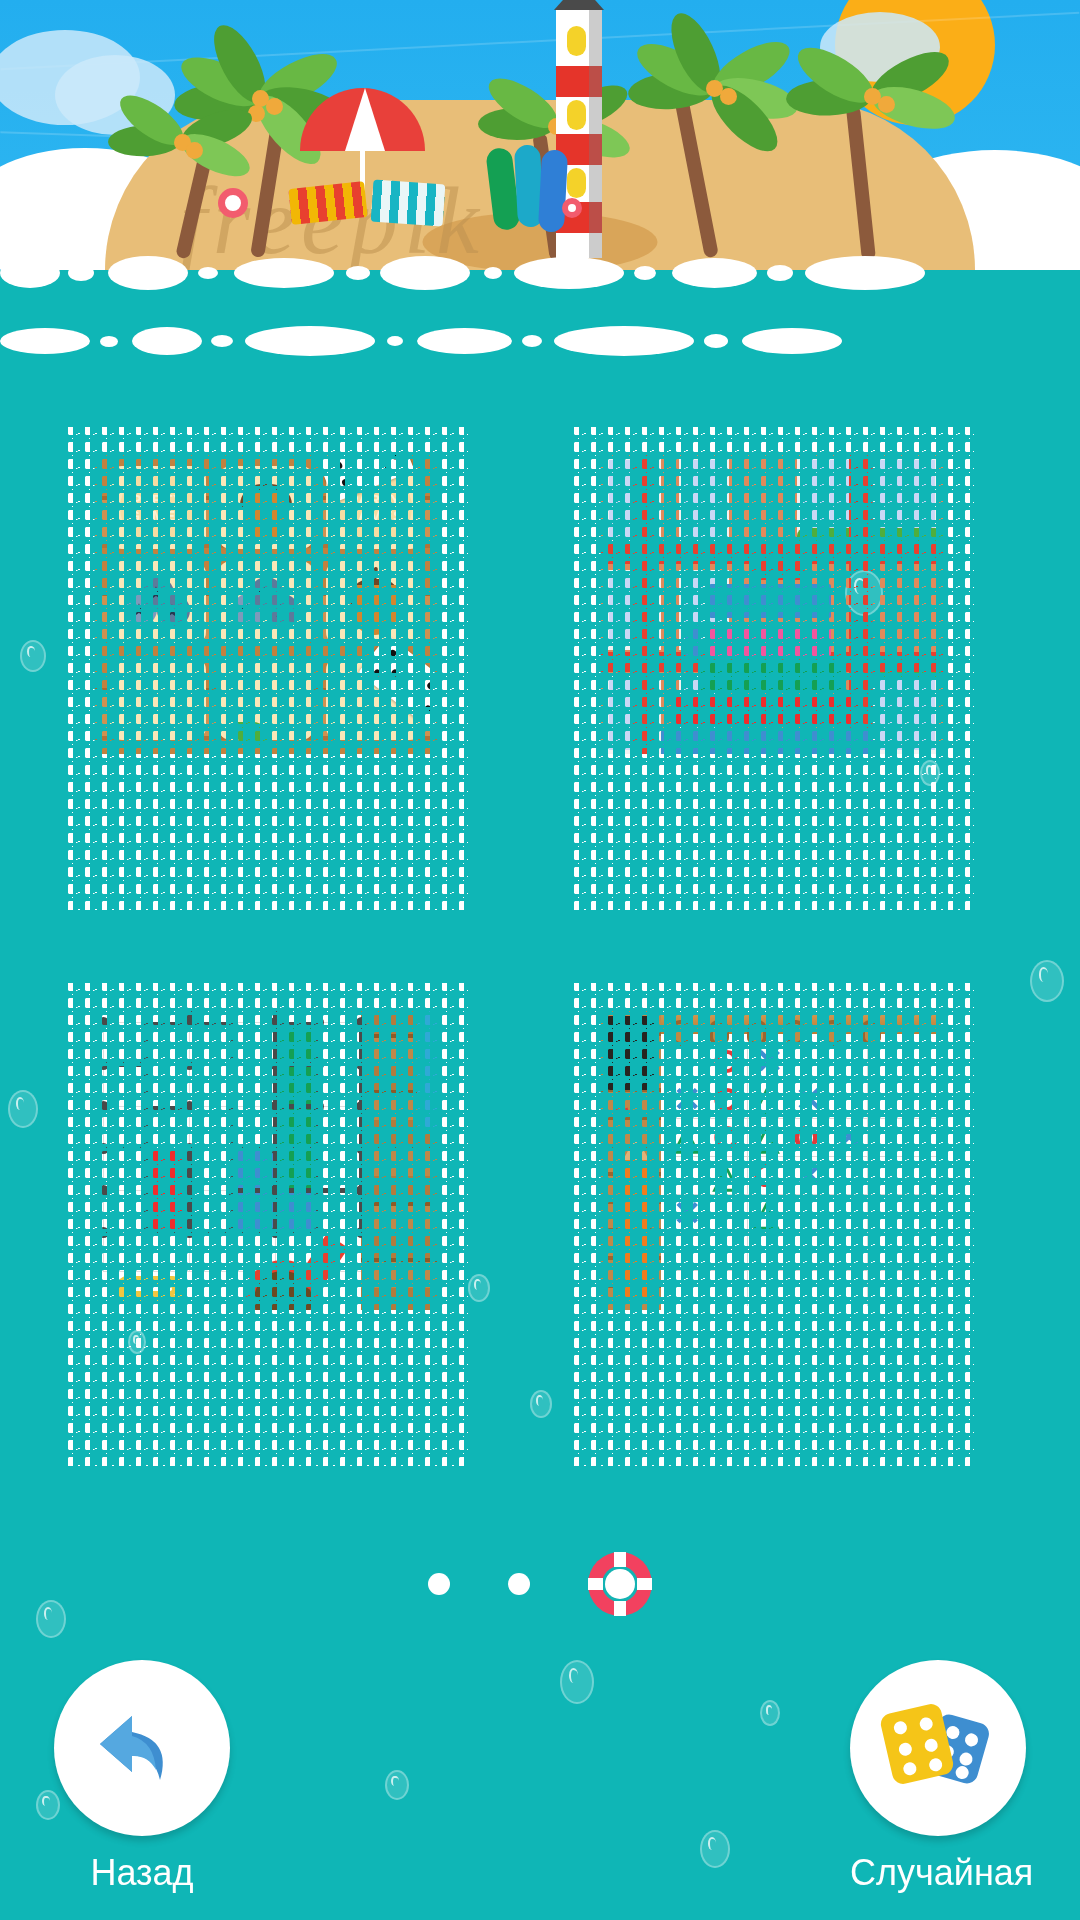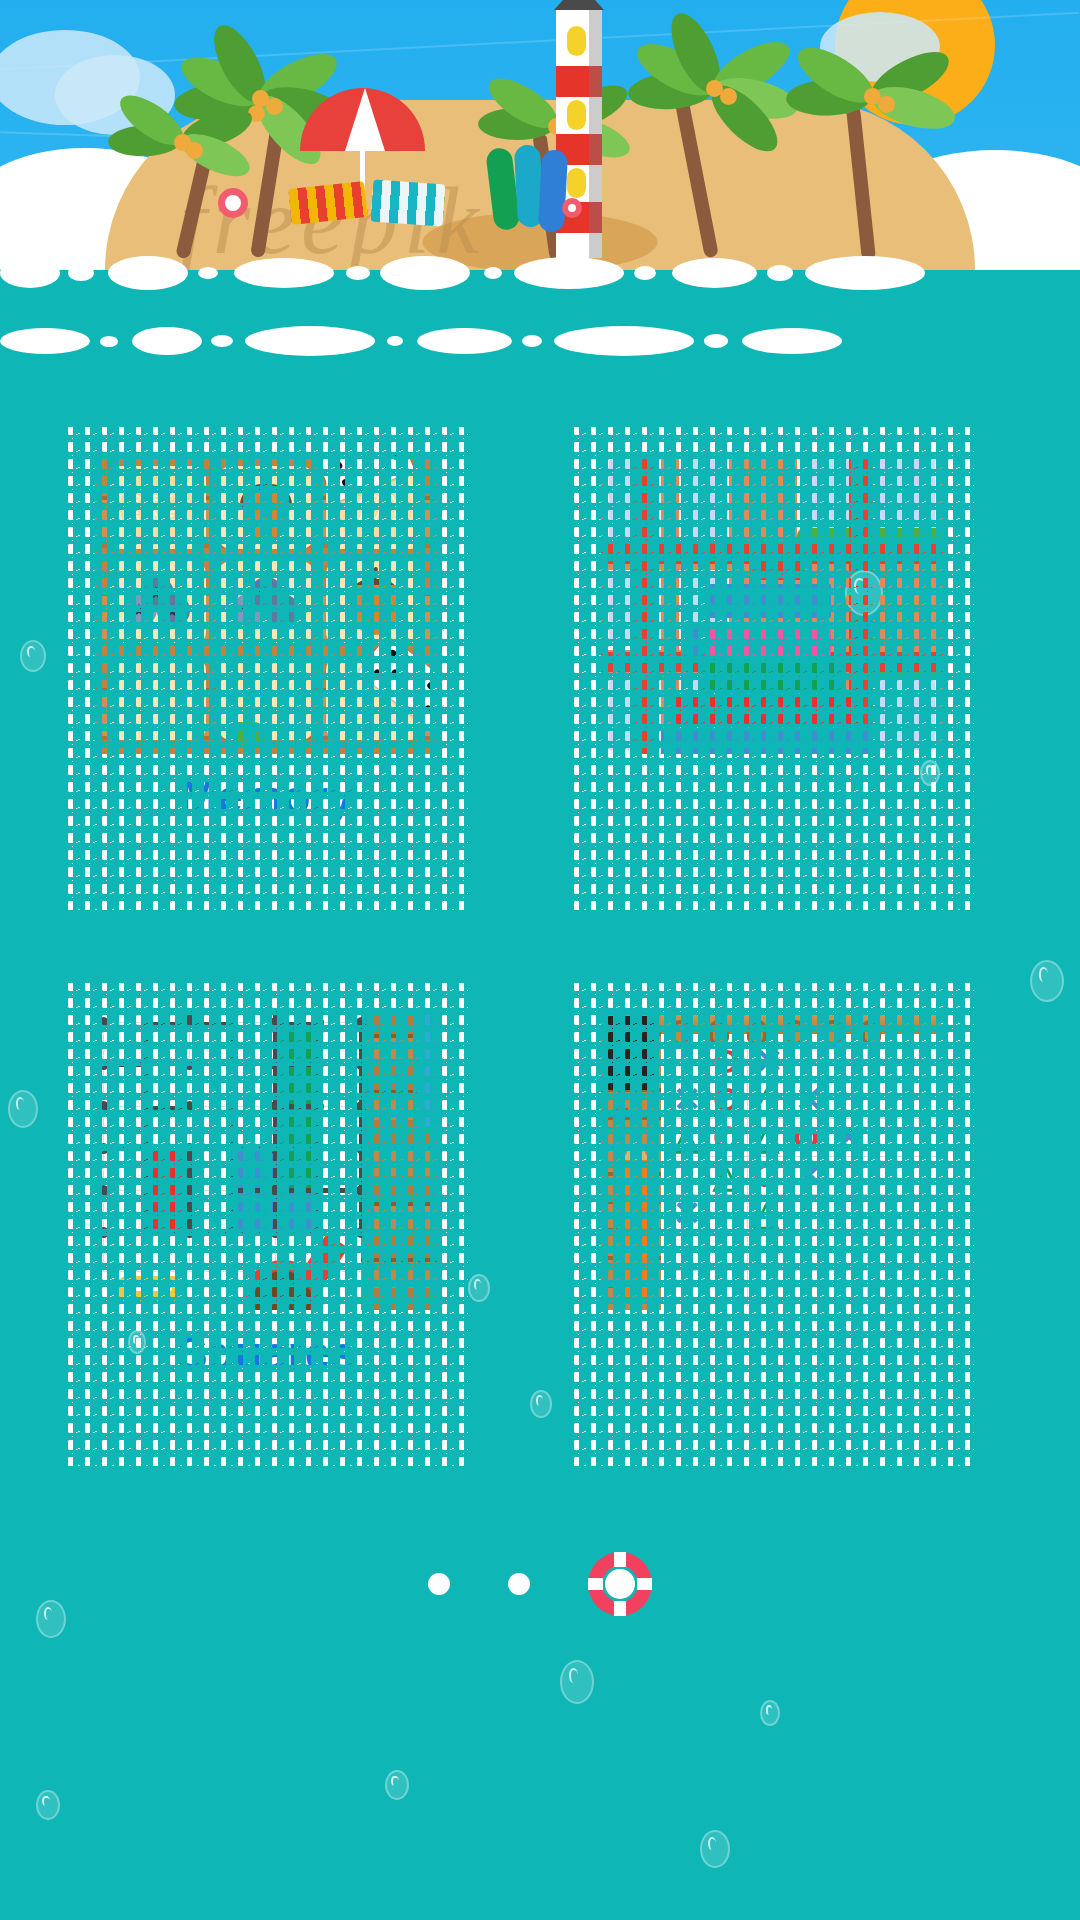--- a/index.html
+++ b/index.html
@@ -459,21 +459,20 @@
       </div>
       <div class="domino" style="left:268px;top:206px;width:92px;height:48px;transform:rotate(38deg);">
         <em style="left:12px;top:8px;"></em>
           <em style="left:26px;top:22px;"></em>
           <em style="left:12px;top:33px;"></em>
         <em style="left:62px;top:10px;"></em>
           <em style="left:74px;top:30px;"></em>
       </div>
       <div style="position:absolute;left:140px;top:270px;width:34px;height:24px;background:#4FAE3D;border-radius:0 16px 0 16px;"></div>
     </div>
-    <div class="game-label">Memory</div>
   </div>
 
   <div class="stamp">
     <div class="thumb">
       <div class="bldg"></div>
 
       <div class="bwin" style="left:4px;top:4px;width:56px;height:86px;"></div>
       <div class="bwin" style="left:78px;top:4px;width:50px;height:86px;"></div>
       <div class="bwin" style="left:196px;top:4px;width:62px;height:86px;"></div>
       <div class="bwin" style="left:272px;top:4px;width:66px;height:86px;"></div>
@@ -599,21 +598,20 @@
           <div class="dot" style="left:210px;top:205px;"></div>
         <div class="dot" style="left:253px;top:205px;"></div>
       </div>
 
       <div class="clip" style="left:22px;top:268px;width:66px;height:26px;"></div>
       <div class="clip" style="left:34px;top:274px;width:48px;height:14px;border-width:5px;"></div>
       <div class="magnifier" style="left:148px;top:252px;width:80px;height:80px;"></div>
       <div style="position:absolute;left:214px;top:228px;width:26px;height:56px;background:#E8402F;transform:rotate(34deg);border-radius:4px;"></div>
       <div style="position:absolute;right:0;top:0;width:20px;height:120px;background:#2FA9D6;"></div>
     </div>
-    <div class="game-label">Squares</div>
   </div>
 
   <div class="stamp">
     <div class="thumb">
       <div class="ttwrap"></div>
       <div class="ttdesk"></div>
       <div class="phone"></div>
       <div style="position:absolute;left:14px;top:98px;width:14px;height:14px;background:#E03A3A;
         clip-path:polygon(50% 100%,0 40%,12% 10%,50% 28%,88% 10%,100% 40%);"></div>
 
@@ -657,14 +655,46 @@
   <div class="pdot"></div>
   <div class="buoy">
     <div class="bseg" style="left:26px;top:0;width:12px;height:15px;"></div>
     <div class="bseg" style="left:26px;bottom:0;width:12px;height:15px;"></div>
     <div class="bseg" style="left:0;top:26px;width:15px;height:12px;"></div>
     <div class="bseg" style="right:0;top:26px;width:15px;height:12px;"></div>
   </div>
 </div>
 
 <div class="navbtns">
-
+  <div class="navbtn left">
+    <div class="circle">
+      <svg width="104" height="104" viewBox="0 0 104 104">
+        <path d="M42 20 L10 48 L42 76 L42 60 Q64 58 70 84 Q82 44 42 36 Z" fill="#3E8ED0"></path>
+        <path d="M42 20 L10 48 L42 76 L42 60 Q58 59 66 74 Q64 46 42 40 Z" fill="#55A8E0"></path>
+      </svg>
+    </div>
+    <div class="navtxt">Назад</div>
+  </div>
+
+  <div class="navbtn right">
+    <div class="circle">
+      <div class="dice">
+        <div class="die" style="left:48px;top:16px;width:52px;height:62px;background:#3E8ED0;transform:rotate(16deg);">
+          <em style="left:10px;top:10px;"></em>
+            <em style="left:30px;top:12px;"></em>
+          <em style="left:10px;top:30px;"></em>
+            <em style="left:30px;top:32px;"></em>
+          <em style="left:10px;top:46px;"></em>
+            <em style="left:30px;top:46px;"></em>
+        </div>
+        <div class="die" style="left:2px;top:6px;width:62px;height:72px;background:#F5C518;transform:rotate(-13deg);">
+          <em style="left:12px;top:10px;"></em>
+            <em style="left:38px;top:12px;"></em>
+          <em style="left:12px;top:32px;"></em>
+            <em style="left:38px;top:34px;"></em>
+          <em style="left:12px;top:52px;"></em>
+            <em style="left:38px;top:54px;"></em>
+        </div>
+      </div>
+    </div>
+    <div class="navtxt">Случайная</div>
+  </div>
 </div>
 
 </body></html>

